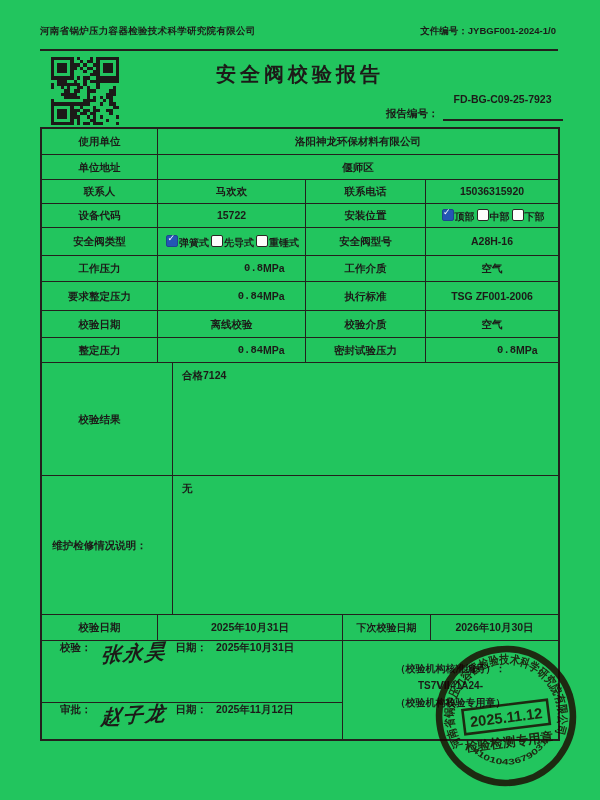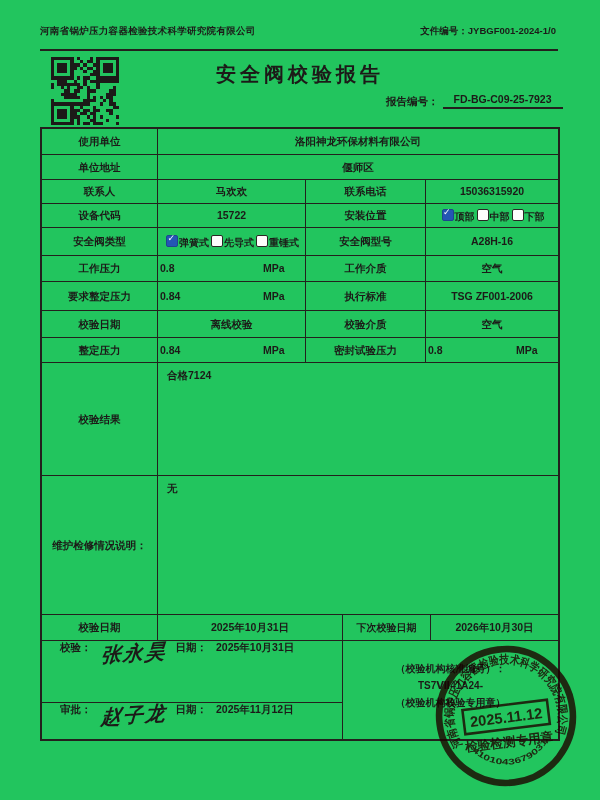--- a/index.html
+++ b/index.html
@@ -5,35 +5,35 @@
   html,body{margin:0;padding:0;background:#e8e6e2;}
   .page{position:relative;width:600px;height:800px;background:#22c55e;
         font-family:"Liberation Sans","DejaVu Sans",sans-serif;color:#1c1a18;overflow:hidden;}
   
   .hdr-company{position:absolute;left:40px;top:25px;font-size:9.5px;font-weight:bold;letter-spacing:.3px;}
   .hdr-doc{position:absolute;right:44px;top:25px;font-size:9.5px;font-weight:bold;}
   .hdr-rule{position:absolute;left:40px;right:42px;top:49px;border-top:2px solid #23201d;}
   .qr{position:absolute;left:51px;top:57px;}
   .title{position:absolute;left:0;right:0;top:61px;text-align:center;font-size:20px;font-weight:bold;letter-spacing:4px;}
   .report-line{position:absolute;left:386px;top:93px;display:flex;align-items:flex-end;font-size:10.5px;font-weight:bold;}
-  .report-no{display:inline-block;width:120px;border-bottom:2px solid #23201d;text-align:center;padding-bottom:2px;margin-left:4px;}
+  .report-no{display:inline-block;width:120px;border-bottom:2px solid #23201d;text-align:center;padding-bottom:14px;margin-left:4px;}
   
   .tbl{position:absolute;left:40px;top:127px;width:520px;box-sizing:border-box;border:2px solid #23201d;}
   .tr{display:flex;box-sizing:border-box;border-top:1.5px solid #23201d;}
   .tr.first{border-top:none;}
   .td{box-sizing:border-box;border-left:1.5px solid #23201d;display:flex;align-items:center;justify-content:center;
       font-size:10.5px;font-weight:bold;text-align:center;line-height:1.2;overflow:hidden;padding:1px 2px;}
   .td.fc{border-left:none;}
   .c1{flex:0 0 115px;}.c2{flex:0 0 148px;}.c3{flex:0 0 120px;}.c4{flex:1;}
   .d2{flex:0 0 185px;}.d3{flex:0 0 88px;}
   .wide{flex:1;}
   .pv{display:flex;align-items:center;width:100%;}
-  .pv .v{flex:1;text-align:left;}
+  .pv .v{flex:1;text-align:right;font-family:Liberation Mono, monospace;}
   .pv .u{flex:0 0 40px;text-align:left;font-weight:bold;}
-  .big{align-items:flex-start;justify-content:flex-start;padding:6px 9px;text-align:left;}
+  .big{align-items:flex-start;justify-content:flex-start;padding:6px 9px;text-align:left;margin-left:15px;}
   .cb{display:inline-block;width:10px;height:10px;border:1.5px solid #2a2724;border-radius:2px;background:#fdfdfc;
       vertical-align:-1.5px;margin:0 1px 0 2px;position:relative;}
   .cb.on{background:#2456b4;border-color:#1d468f;}
   .cb.on::after{content:"\2713";position:absolute;left:0.5px;top:-2.5px;color:#fff;font-size:9px;font-weight:bold;}
   .cbgroup{display:inline;text-align:center;}
   
   .sigcol{flex:0 0 300px;padding:0;flex-direction:column;align-items:stretch;justify-content:flex-start;}
   .sigline{display:flex;align-items:flex-start;box-sizing:border-box;padding-left:18px;gap:9px;font-size:10.5px;font-weight:bold;}
   .sigline.second{border-top:1.5px solid #23201d;}
   .sig{font-family:"DejaVu Serif","Liberation Serif",serif;font-style:italic;font-weight:bold;font-size:20px;

